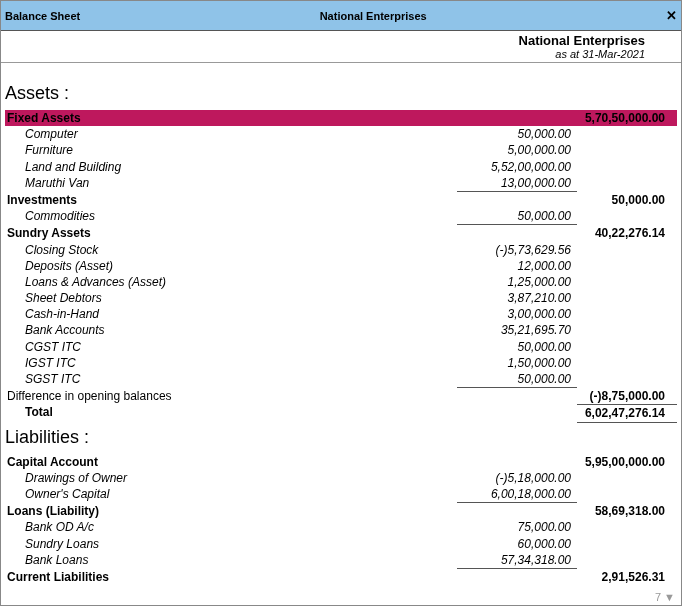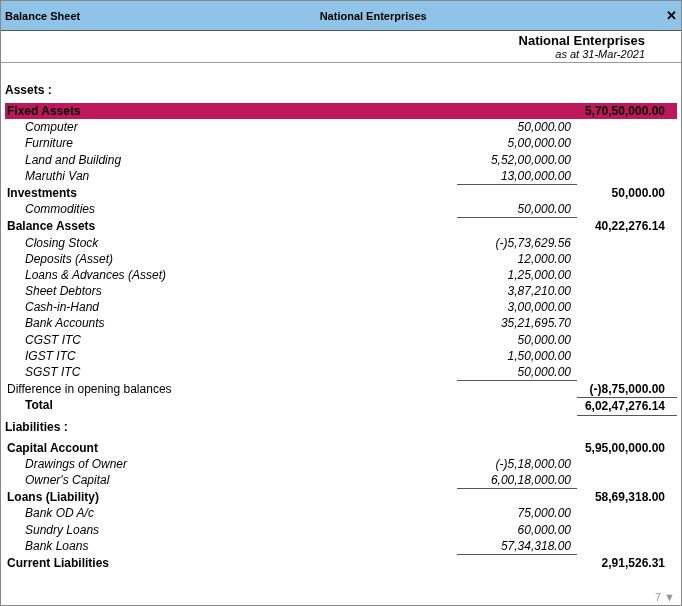--- a/index.html
+++ b/index.html
@@ -31,22 +31,22 @@
     text-align: right;
     padding: 2px 36px 2px 4px;
     border-bottom: 1px solid #999;
   }
   .header-block .company { font-weight: bold; font-size: 13px; }
   .header-block .asat { font-style: italic; font-size: 11px; }
   .content {
     padding: 6px 4px 0 4px;
   }
   .section-title {
-    font-weight: bold;
-    font-size: 12px;
+    font-weight: normal;
+    font-size: 18px;
     margin-top: 14px;
     margin-bottom: 6px;
   }
   .row {
     display: flex;
     align-items: stretch;
     line-height: 1.35;
     min-height: 16px;
   }
   .c-label { flex: 1 1 auto; padding-left: 2px; }
@@ -115,21 +115,21 @@
         <div class="c-label group-head">Investments</div>
         <div class="c-val1"></div>
         <div class="c-val2">50,000.00</div>
       </div>
       <div class="row underline-last">
         <div class="c-label sub">Commodities</div>
         <div class="c-val1">50,000.00</div>
         <div class="c-val2"></div>
       </div>
       <div class="row">
-        <div class="c-label group-head">Balance Assets</div>
+        <div class="c-label group-head">Sundry Assets</div>
         <div class="c-val1"></div>
         <div class="c-val2">40,22,276.14</div>
       </div>
       <div class="row">
         <div class="c-label sub">Closing Stock</div>
         <div class="c-val1">(-)5,73,629.56</div>
         <div class="c-val2"></div>
       </div>
       <div class="row">
         <div class="c-label sub">Deposits (Asset)</div>

